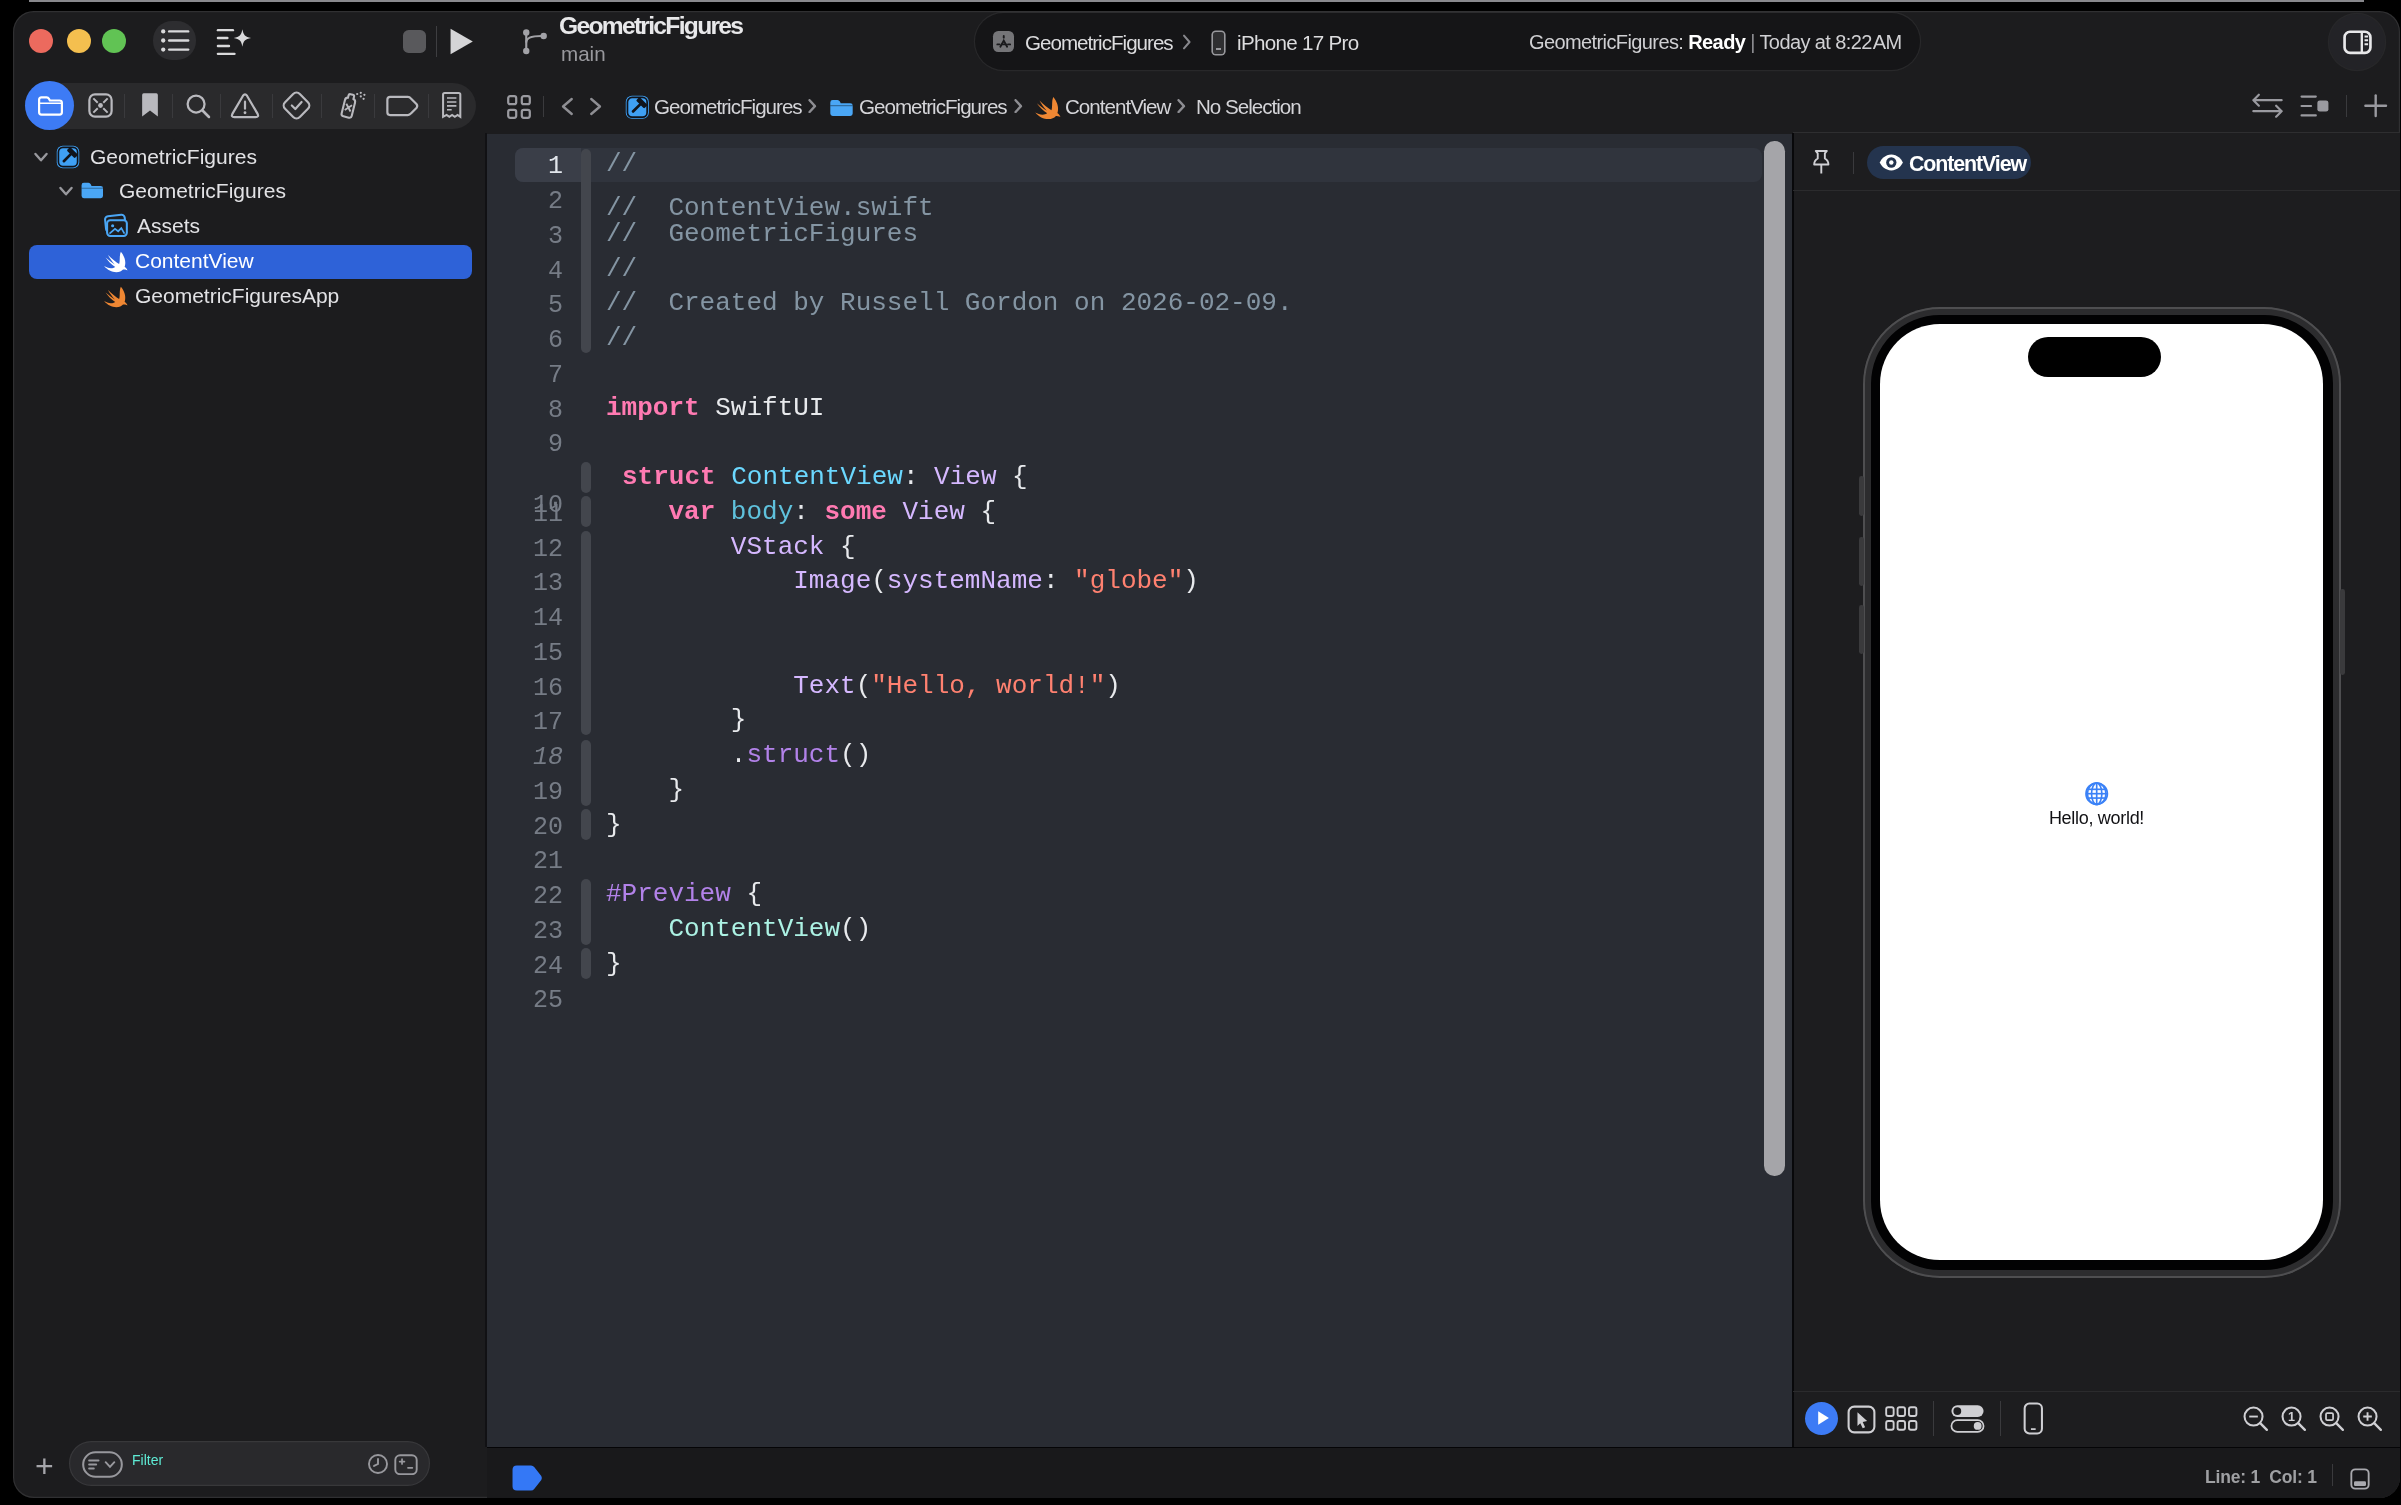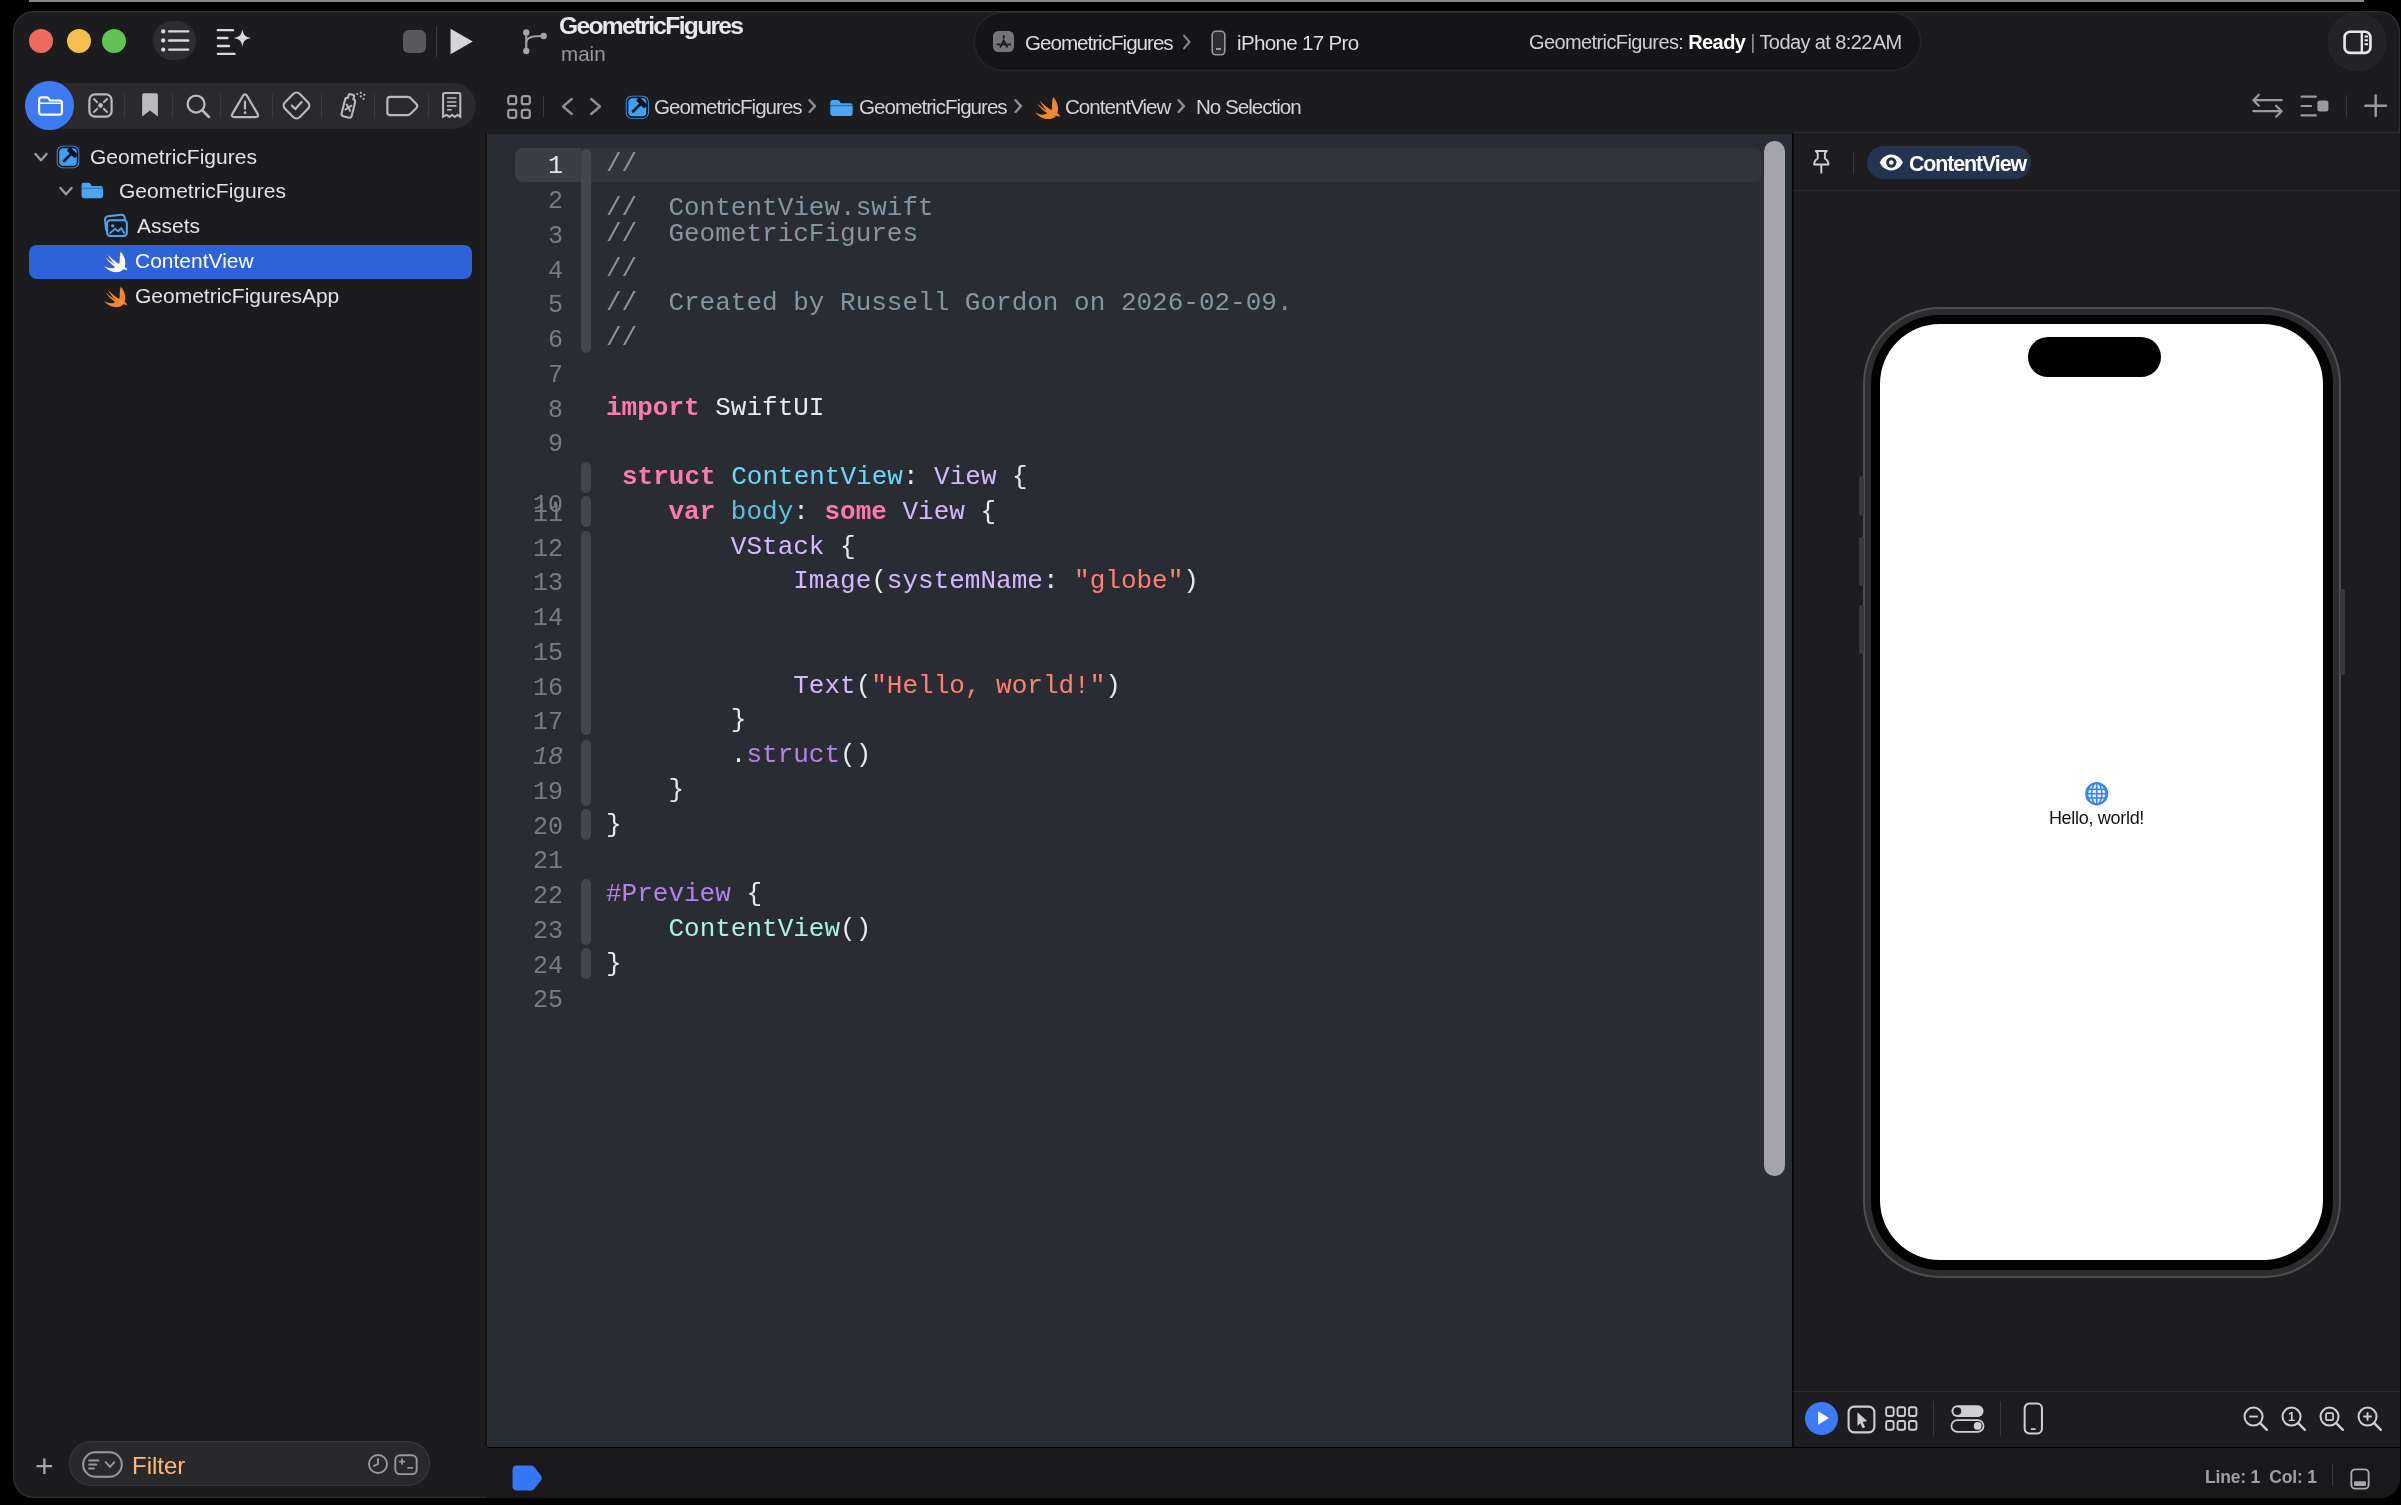--- a/index.html
+++ b/index.html
@@ -298,21 +298,21 @@
   <div class="abs" style="left:35px; top:1448px; color:#a5a5aa; font-size:32px; font-weight:300;">+</div>
   <svg class="abs" style="left:82px; top:1451px;" width="41" height="27" viewBox="0 0 52 34">
     <rect x="1.5" y="1.5" width="49" height="31" rx="15.5" fill="none" stroke="#98989d" stroke-width="2.6"></rect>
     <g stroke="#98989d" stroke-width="2.4" stroke-linecap="round">
       <line x1="9" y1="12" x2="21" y2="12"></line>
           <line x1="9" y1="17" x2="18" y2="17"></line>
           <line x1="9" y1="22" x2="15" y2="22"></line>
       <path d="M30 14 L35.5 20 L41 14" fill="none"></path>
     </g>
   </svg>
-  <div class="abs" style="left:132px; top:1452px; color:#fdba74; font-size:24px;">Filter</div>
+  <div class="abs" style="left:132px; top:1452px; color:#5eead4; font-size:14px;">Filter</div>
   <svg class="abs" style="left:367px; top:1453px;" width="22" height="22" viewBox="0 0 28 28">
     <circle cx="14" cy="14" r="11.5" fill="none" stroke="#98989d" stroke-width="2.4"></circle>
     <path d="M14 7.5 L14 14 L9 16.5" fill="none" stroke="#98989d" stroke-width="2.4" stroke-linecap="round"></path>
   </svg>
   <svg class="abs" style="left:394px; top:1454px;" width="24" height="21.4" viewBox="0 0 30 27">
     <rect x="1.5" y="1.5" width="27" height="24" rx="6" fill="none" stroke="#98989d" stroke-width="2.4"></rect>
     <path d="M7 9.5 L13 9.5 M10 6.5 L10 12.5 M17.5 17.5 L23 17.5" stroke="#98989d" stroke-width="2.2" stroke-linecap="round"></path>
   </svg>
 
   <div class="abs" style="left:515px; top:148px; width:1247px; height:34px; background:#30343d; border-radius:8px;"></div>

